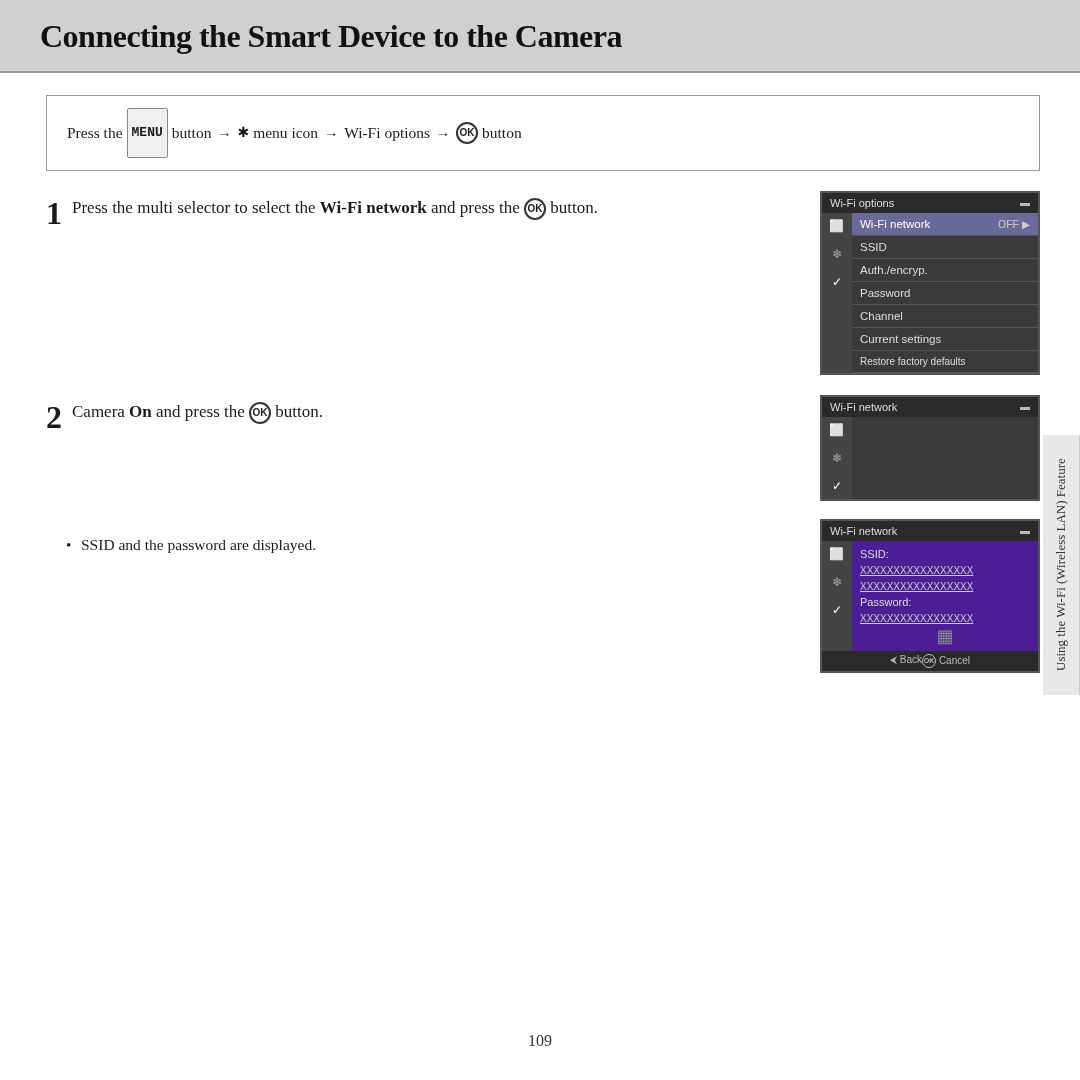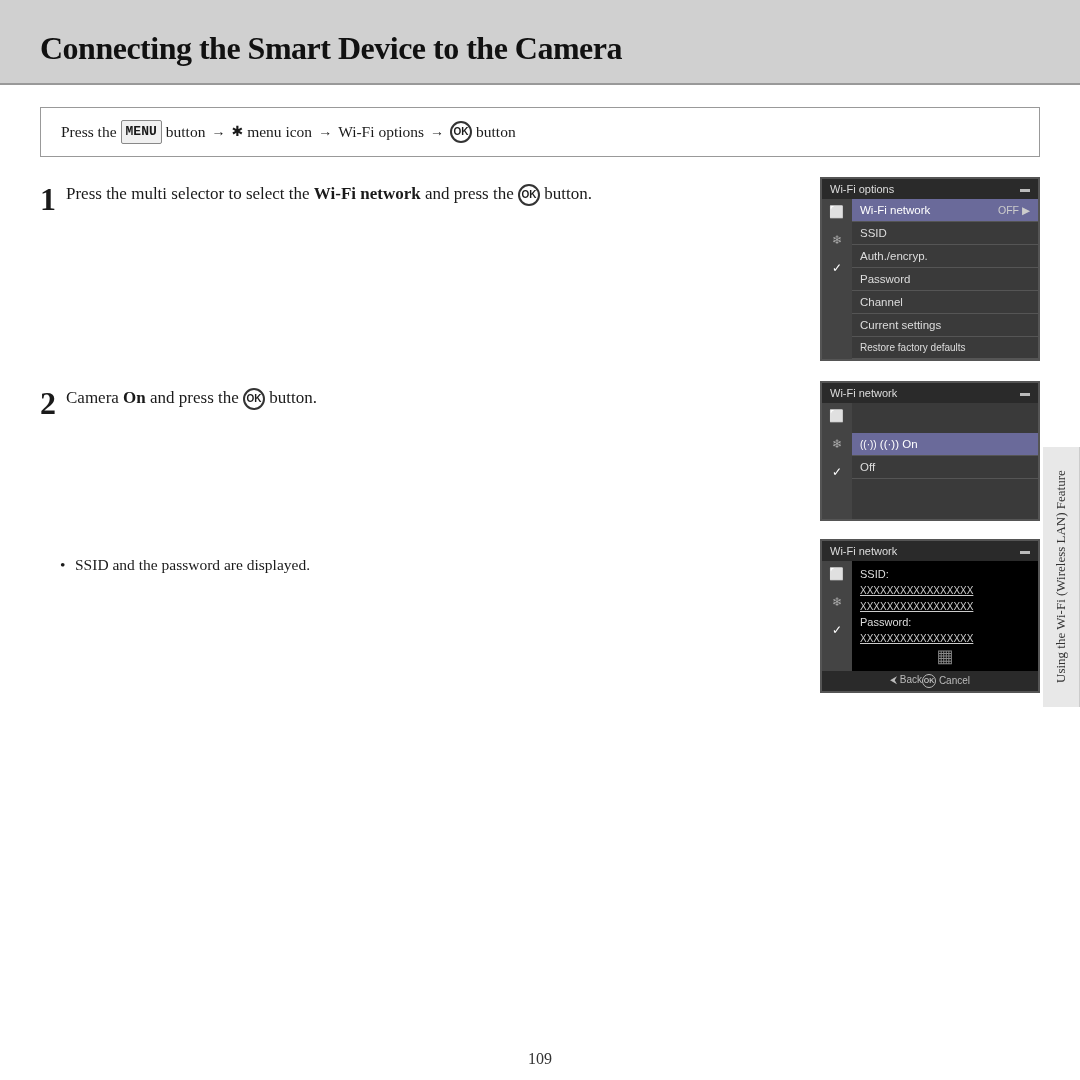--- a/index.html
+++ b/index.html
@@ -19,27 +19,27 @@
     .title-bar {
       background: #d0d0d0;
       padding: 18px 40px 16px 40px;
       border-bottom: 2px solid #999;
     }
     .title-bar h1 {
       font-size: 32px;
       font-weight: 900;
       color: #111;
       letter-spacing: -0.5px;
-      margin-top: 12px;
     }
 
     
     .main-content {
       padding: 0 40px;
       position: relative;
+      margin-left: 6px;
     }
 
     
     .nav-hint-box {
       border: 1px solid #999;
       padding: 12px 20px;
       margin: 22px 0 20px 0;
       font-size: 15.5px;
       line-height: 1.5;
       display: flex;
@@ -47,21 +47,21 @@
       gap: 4px;
       flex-wrap: wrap;
     }
 
     .menu-key {
       font-family: 'Courier New', monospace;
       font-weight: bold;
       font-size: 13px;
       background: #f0f0f0;
       border: 1px solid #888;
-      padding: 1px 4px;
+      padding: 14px 4px;
       border-radius: 2px;
     }
 
     .ok-btn {
       display: inline-block;
       width: 22px;
       height: 22px;
       border-radius: 50%;
       border: 2px solid #333;
       text-align: center;
@@ -225,34 +225,34 @@
       border-left: 1px solid #ccc;
       height: 260px;
       display: flex;
       align-items: center;
       justify-content: center;
     }
 
     
     .page-number {
       position: absolute;
-      bottom: 12px;
+      bottom: 30px;
       left: 0;
       right: 0;
       text-align: center;
       font-size: 16px;
       color: #333;
       margin-top: 8px;
     }
 
     .bold { font-weight: bold; }
 
     
     .screen-info {
-      background: #000000;
+      background: #4c1d95;
       color: #e8e8e8;
       font-family: Arial, sans-serif;
       font-size: 11px;
       padding: 5px 8px;
       flex: 1;
     }
 
     .info-row {
       padding: 2px 0;
       font-size: 11px;
@@ -381,32 +381,20 @@
           <div class="screen-header">
             <span>Wi-Fi network</span>
             <span class="screen-header-icon">▬</span>
           </div>
           <div class="screen-body">
             <div class="screen-sidebar">
               <span class="sidebar-icon">⬜</span>
               <span class="sidebar-icon">❄</span>
               <span class="sidebar-icon active">✓</span>
             </div>
-            <div class="screen-menu">
-              <div style="height: 30px; background: #3a3a3a;"></div>
-              <div class="menu-item highlighted">
-                <span>
-                  <span style="font-size:10px;">((·))</span> <span>((·)) On</span>
-                </span>
-              </div>
-              <div class="menu-item">
-                <span>Off</span>
-              </div>
-              <div style="height: 40px; background: #3a3a3a;"></div>
-            </div>
           </div>
         </div>
       </div>
     </div>
 
   </div>
 
   <div class="step-row" style="margin-top: 14px; align-items: flex-start;">
     <div class="step-left">
       <div class="notes-section">

